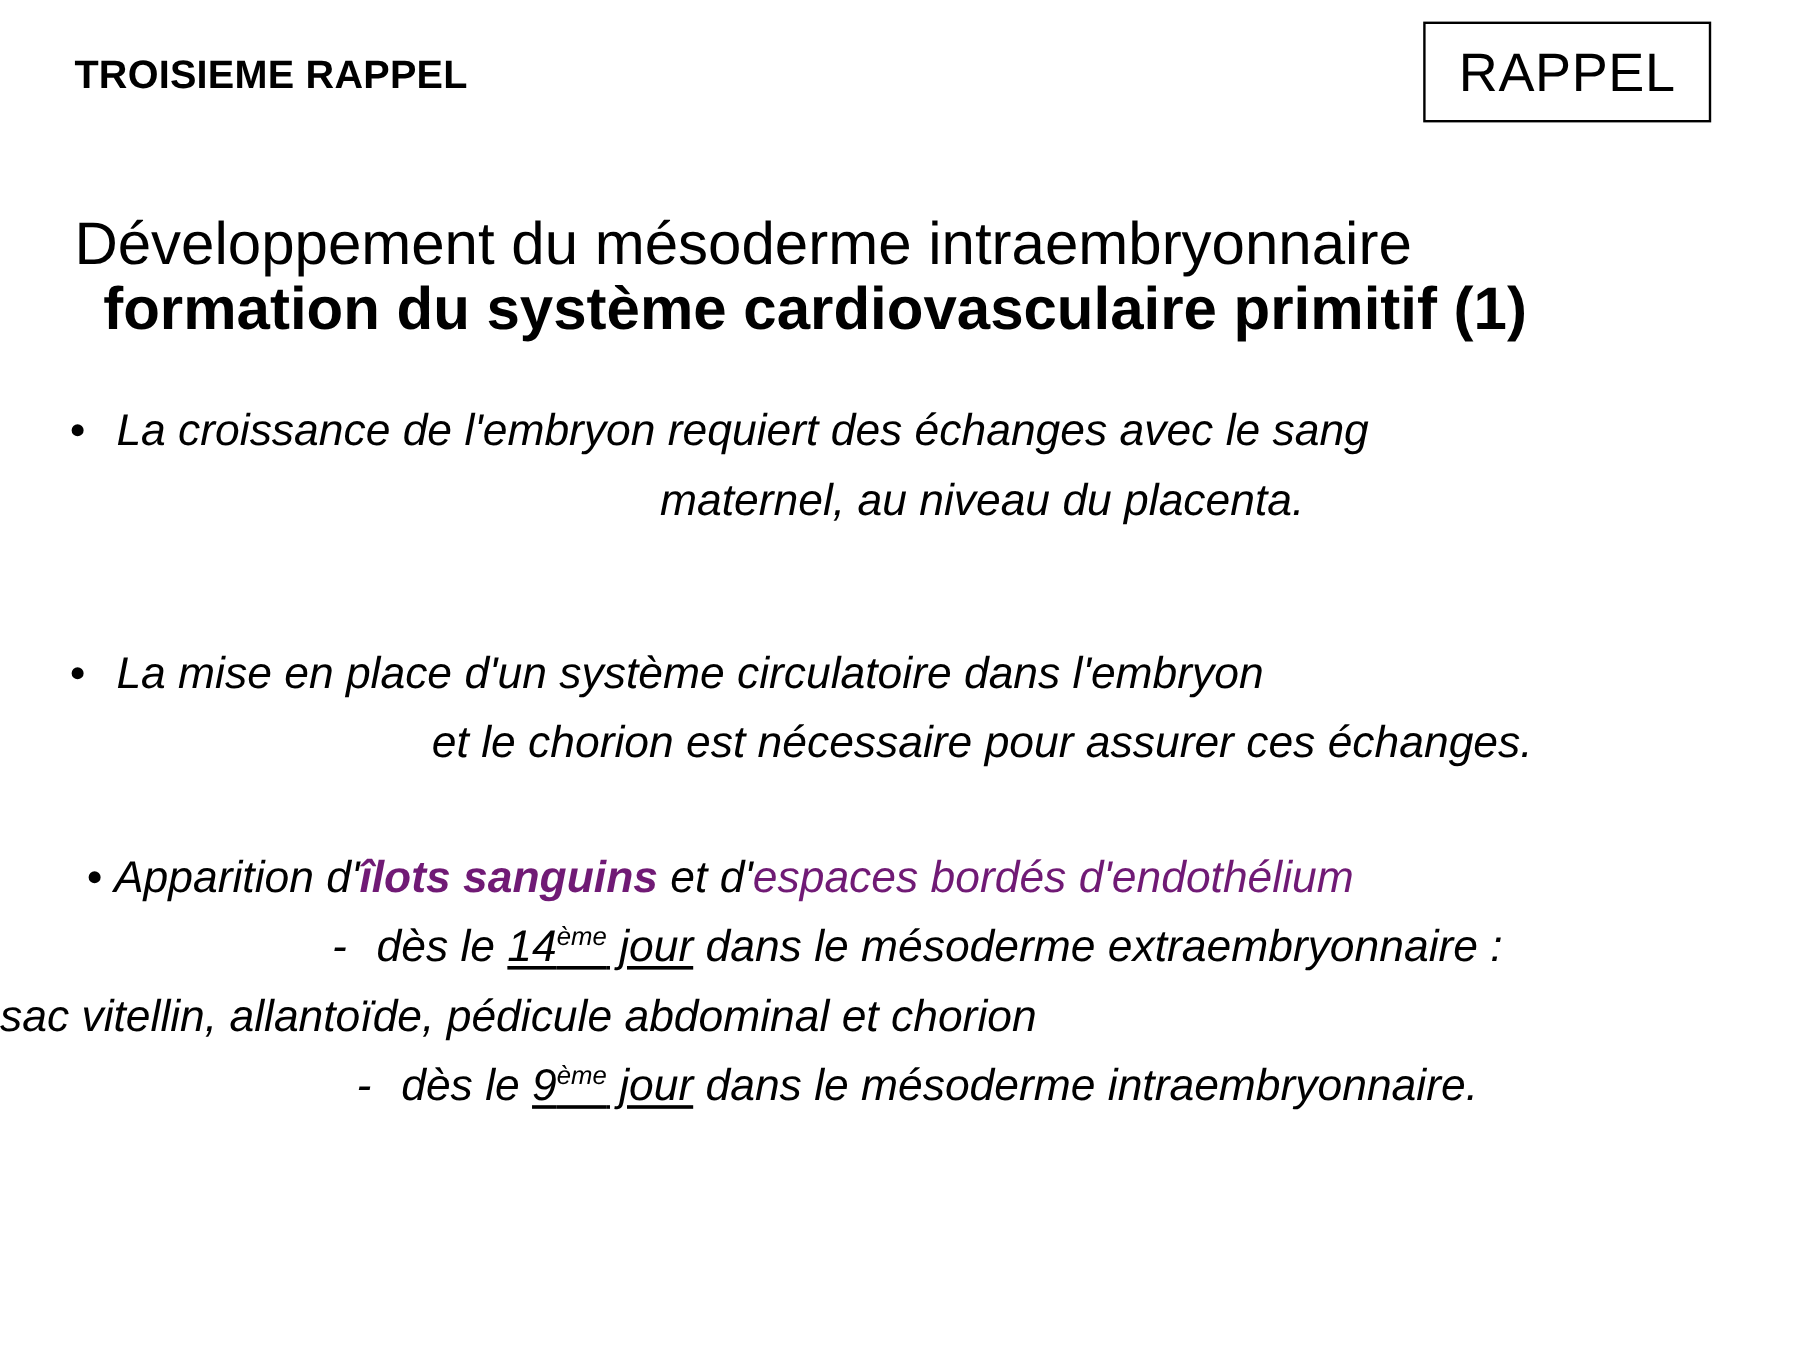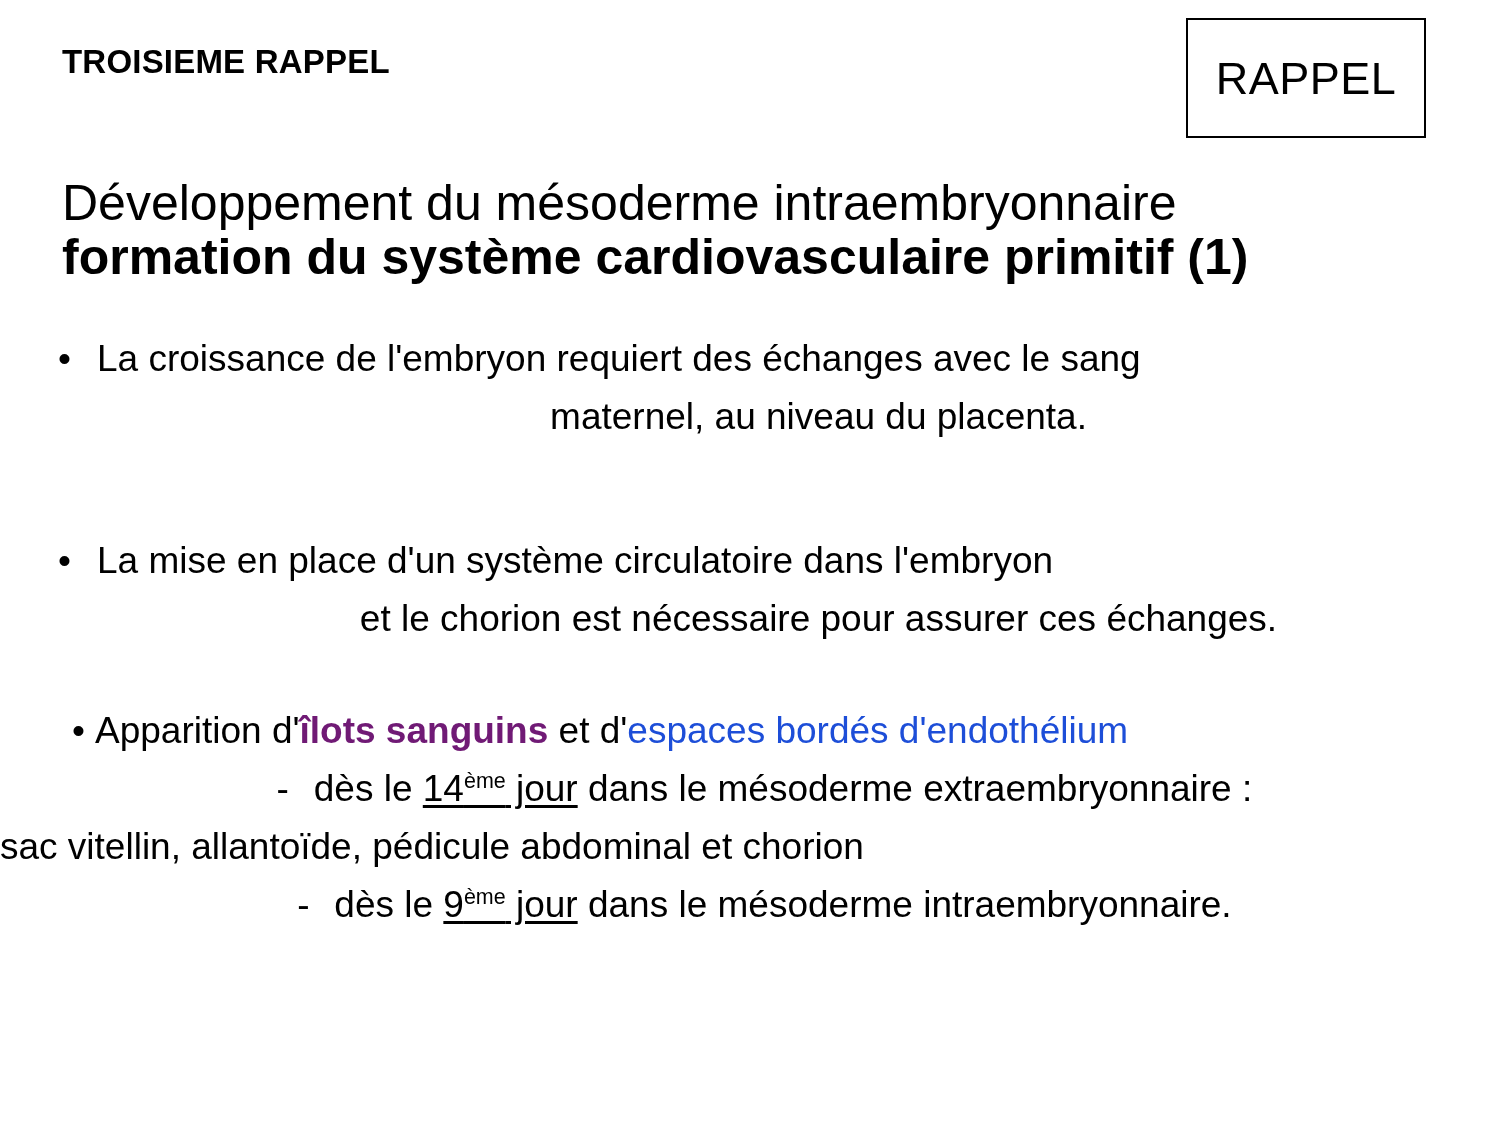--- a/index.html
+++ b/index.html
@@ -30,21 +30,21 @@
     letter-spacing: 0.2px;
     line-height: 1.1;
     white-space: nowrap;
   }
 
   #rappel-box {
     position: absolute;
     left: 1186px;
     top: 18px;
     width: 240px;
-    height: 120px;
+    height: 84px;
     border: 2px solid #000000;
     box-sizing: border-box;
     display: flex;
     align-items: center;
     justify-content: center;
   }
   #rappel-label {
     font-size: 45px;
     font-weight: normal;
     line-height: 1;
@@ -57,28 +57,29 @@
     left: 62px;
     top: 176px;
     width: 1340px;
   }
   .subtitle-line {
     font-size: 50px;
     line-height: 54px;
     white-space: nowrap;
   }
   .subtitle-line.regular { font-weight: normal; }
-  .subtitle-line.bold    { font-weight: bold; }
+  .subtitle-line.bold    { font-weight: bold; margin-left: 24px; }
 
   
   #body-block {
     position: absolute;
     left: 0;
     top: 330px;
     width: 1500px;
+    font-style: italic;
   }
 
   .bullet-group {
     position: relative;
   }
 
   .bullet-line {
     font-size: 37px;
     line-height: 58px;
     white-space: nowrap;
@@ -115,21 +116,21 @@
   .lvl2-cont {
   }
 
   .gap-lg { height: 86px; }
   .gap-md { height: 54px; }
 
   .marker {
     display: inline-block;
   }
 
-  .red       { color: #1d4ed8; }
+  .red       { color: #701a75; }
   .red-bold  { color: #701a75; font-weight: bold; }
   .underline { text-decoration: underline; text-underline-offset: 4px; }
 
   sup {
     font-size: 0.58em;
     vertical-align: super;
     line-height: 0;
   }
 </style>
 </head>

